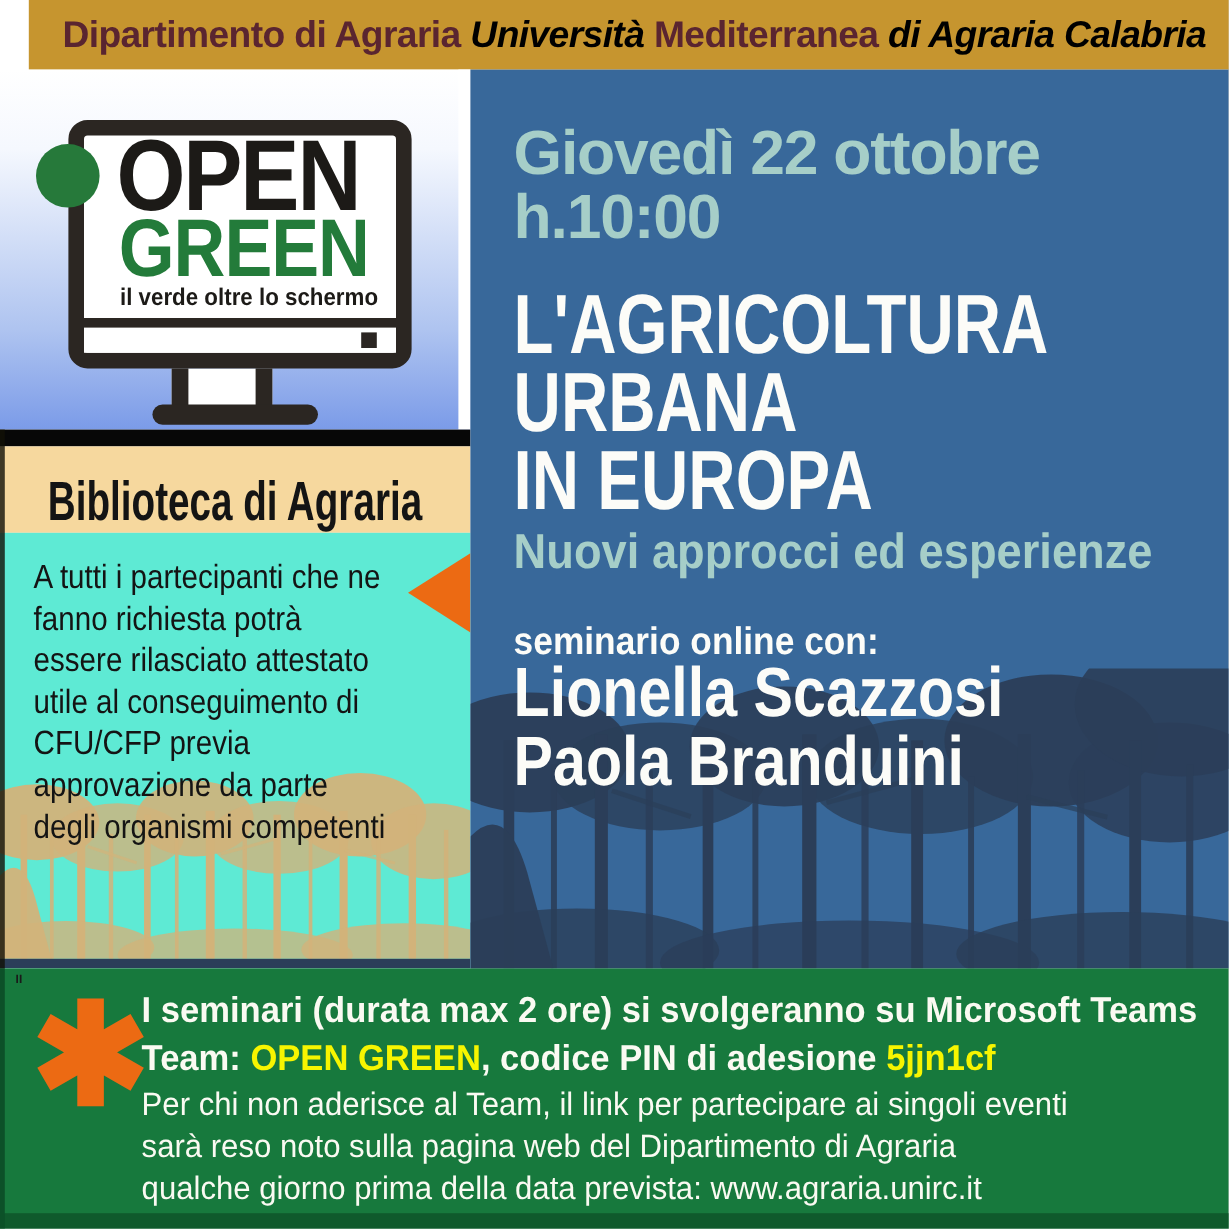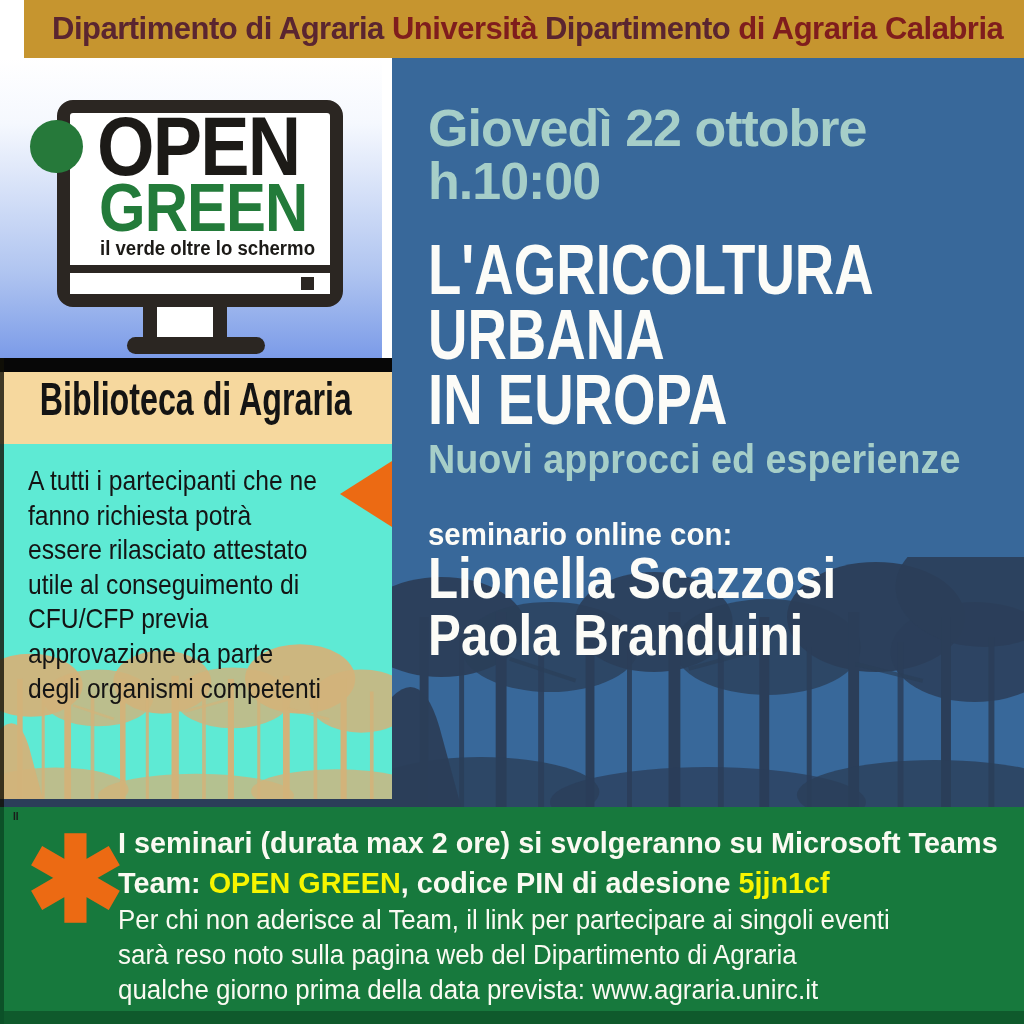--- a/index.html
+++ b/index.html
@@ -7,21 +7,21 @@
     position:relative;width:1024px;height:1024px;overflow:hidden;
     font-family:"Liberation Sans",sans-serif;background:#fff;
   }
   
   .header{
     position:absolute;left:0;top:0;width:1024px;height:58px;background:#C6952F;
     display:flex;align-items:center;padding-left:28px;box-sizing:border-box;
     font-weight:bold;font-size:31px;letter-spacing:-0.5px;white-space:pre;margin-left:24px;
   }
   .hdr-maroon{color:#5A2530;}
-  .hdr-cream{color:#7f1d1d;}
+  .hdr-cream{color:#000000;font-style:italic;}
   
   .left-col{position:absolute;left:0;top:58px;width:392px;height:936px;}
   .logo-area{
     position:absolute;left:0;top:0;width:392px;height:300px;
     background:linear-gradient(180deg,#FFFFFF 0%,#F5F8FE 22%,#AFC4F0 72%,#7B9BE8 100%);
   }
   .logo-area-right-margin{position:absolute;right:0;top:0;width:10px;height:100%;background:#FFFFFF;}
   .monitor{
     position:absolute;left:57px;top:42px;width:286px;height:207px;background:#FFFFFF;
     border:13px solid #2B2622;border-radius:16px;box-sizing:border-box;z-index:2;
@@ -31,21 +31,21 @@
   .logo-green{position:absolute;left:29px;top:68px;font-size:68px;line-height:52px;font-weight:bold;color:#237B3A;letter-spacing:-1px;transform:scaleX(.88);transform-origin:0 0;white-space:nowrap;}
   .logo-tagline{position:absolute;left:30px;top:124px;font-size:20px;font-weight:bold;color:#1C1A17;transform:scaleX(.93);transform-origin:0 0;white-space:nowrap;}
   .bezel-strip{position:absolute;left:0;right:0;bottom:0;height:20px;background:#fff;}
   .power-square{position:absolute;right:16px;top:3px;width:13px;height:13px;background:#2B2622;}
   .logo-circle{position:absolute;left:30px;top:62px;width:53px;height:53px;border-radius:50%;background:#26793A;z-index:4;}
   .stand-neck{position:absolute;left:143px;top:249px;width:84px;height:32px;background:#FFFFFF;border-left:14px solid #2B2622;border-right:14px solid #2B2622;box-sizing:border-box;z-index:1;}
   .stand-base{position:absolute;left:127px;top:279px;width:138px;height:17px;background:#2B2622;border-radius:9px;z-index:2;}
   .desk-line{position:absolute;left:0;top:300px;width:392px;height:14px;background:#070707;}
   .library-band{
     position:absolute;left:0;top:314px;width:392px;height:72px;background:#F6D89E;
-    display:flex;align-items:flex-start;justify-content:center;
+    display:flex;align-items:flex-end;justify-content:center;
   }
   .library-title{font-size:46px;font-weight:bold;color:#141414;white-space:nowrap;display:inline-block;transform:scaleX(.70);}
   .note-panel{position:absolute;left:0;top:386px;width:392px;height:363px;background:#5eead4;overflow:hidden;}
   .forest-tan{position:absolute;left:0;bottom:8px;width:392px;height:158px;fill:#D2B37A;}
   .note-navy-strip{position:absolute;left:0;bottom:0;width:392px;height:8px;background:#2B3E59;}
   .note-text{position:absolute;left:28px;top:20px;z-index:3;}
   .note-line{font-size:28px;line-height:34.6px;color:#141414;white-space:nowrap;transform:scaleX(.88);transform-origin:0 50%;}
   .orange-arrow{
     position:absolute;right:0;top:17px;width:0;height:0;z-index:3;
     border-top:33px solid transparent;border-bottom:33px solid transparent;border-right:52px solid #EC6A13;
@@ -73,21 +73,21 @@
   .f-bold{font-size:30px;line-height:40px;font-weight:bold;color:#FAFAF2;white-space:nowrap;transform:scaleX(.96);transform-origin:0 50%;}
   .f-reg{font-size:27px;line-height:35px;color:#FAFAF2;white-space:nowrap;transform:scaleX(.96);transform-origin:0 50%;}
   .f-yellow{color:#F7F500;}
 </style>
 </head>
 <body>
 
 <div id="poster">
 
   <div class="header">
-    <span class="hdr-maroon">Dipartimento di Agraria</span><span class="hdr-cream"> Università </span><span class="hdr-maroon">Dipartimento</span><span class="hdr-cream"> di Agraria Calabria</span>
+    <span class="hdr-maroon">Dipartimento di Agraria</span><span class="hdr-cream"> Università </span><span class="hdr-maroon">Mediterranea</span><span class="hdr-cream"> di Agraria Calabria</span>
   </div>
 
   <div class="left-col">
 
     <div class="logo-area">
       <div class="logo-area-right-margin"></div>
       <div class="logo-circle"></div>
       <div class="monitor">
         <div class="screen">
           <div class="logo-open">OPEN</div>

